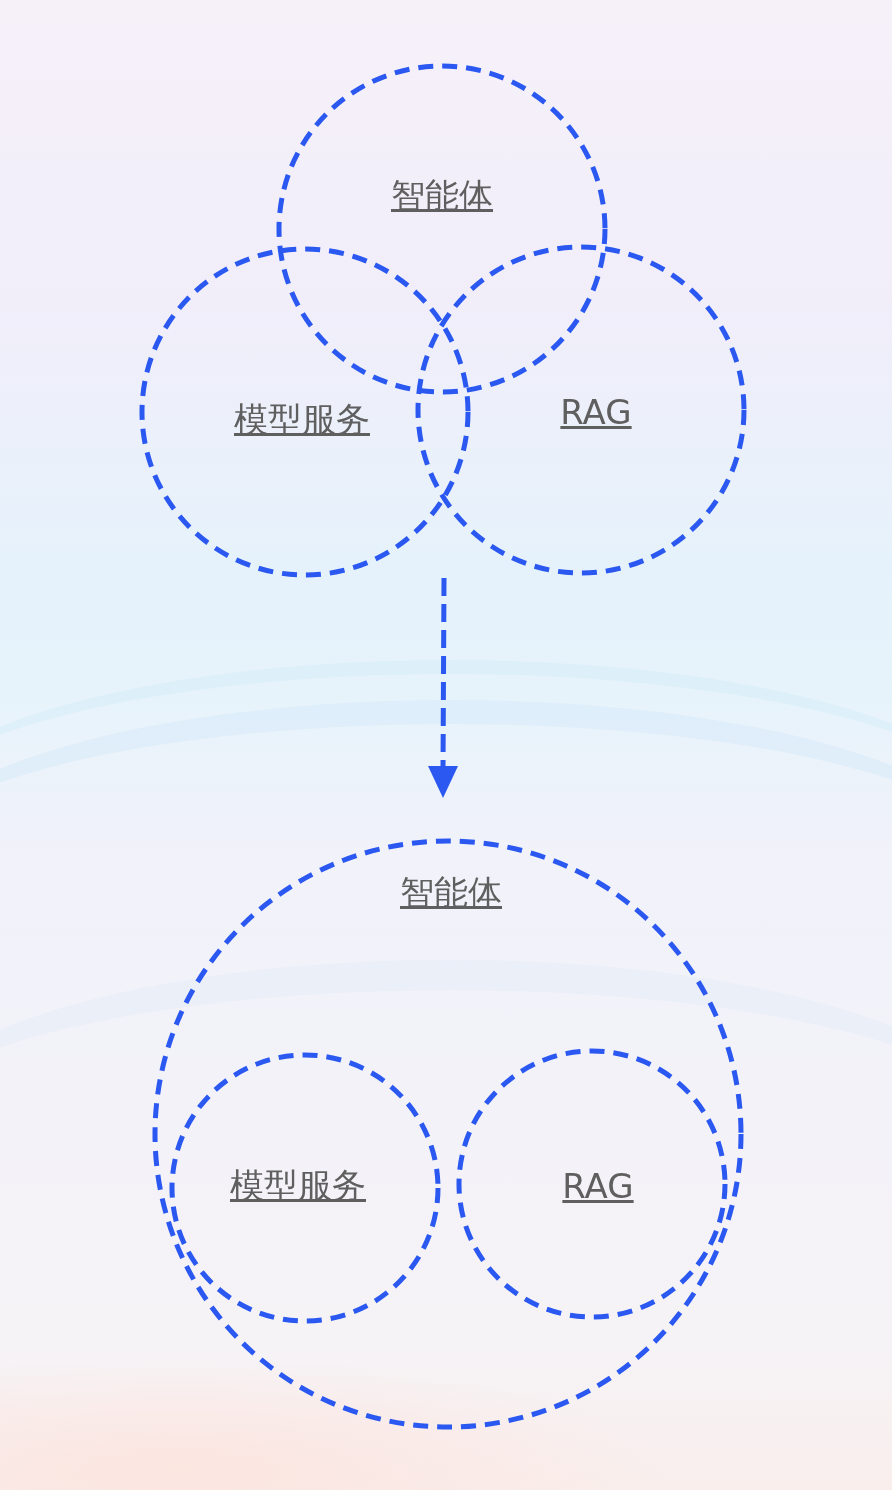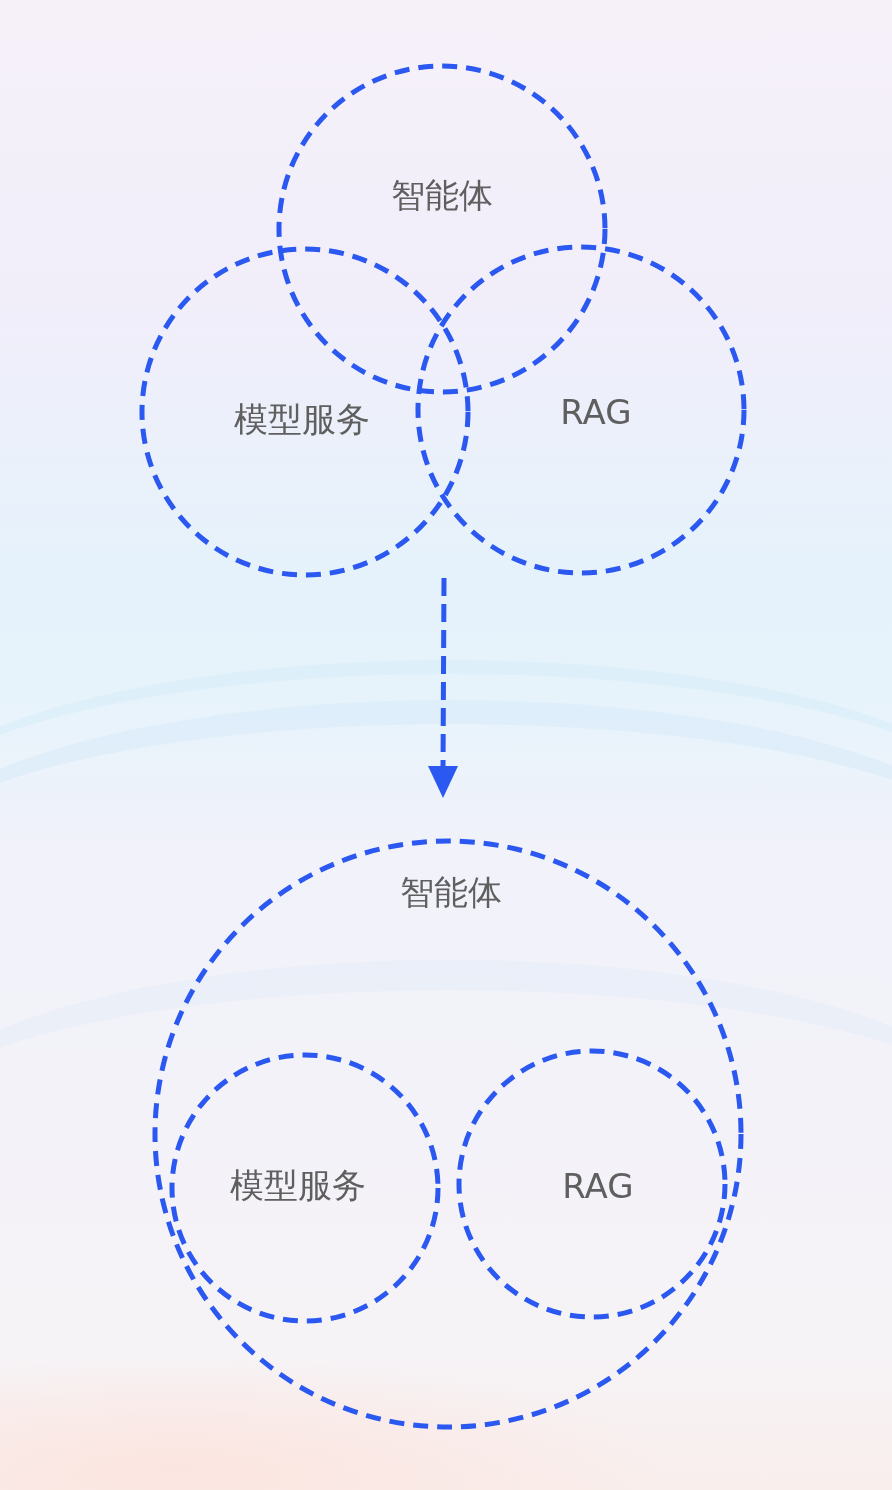--- a/index.html
+++ b/index.html
@@ -10,21 +10,21 @@
         radial-gradient(ellipse 700px 160px at 20% 1470px, rgba(252,228,222,0.9), rgba(252,228,222,0) 70%),
         linear-gradient(180deg, #f6f1f9 0px, #f1eefa 300px, #e6f2fb 560px, #e7f3fb 700px, #f1f2fa 850px, #f3f2f9 1100px, #f6f3f6 1350px, #f9eeec 1490px);
     }
     .wave {
       position: absolute; left: -100px; width: 1100px; border-radius: 50%;
       border-top: 14px solid rgba(214,236,250,0.55); height: 300px;
     }
     svg.diagram { position: absolute; left: 0; top: 0; }
     .label {
       position: absolute; color: #5f5f5f; font-size: 34px; transform: translate(-50%, -50%);
-      white-space: nowrap; letter-spacing: 0px;
+      white-space: nowrap; letter-spacing: 0px; text-decoration: underline;
     }
   </style>
 </head>
 <body>
 
 <div class="wave" style="top:660px;"></div>
 <div class="wave" style="top:700px; border-top-width:24px; border-top-color: rgba(210,232,248,0.45);"></div>
 <div class="wave" style="top:960px; border-top-width:30px; border-top-color: rgba(225,236,248,0.5);"></div>
 
 <svg class="diagram" width="892" height="1490" viewBox="0 0 892 1490">

